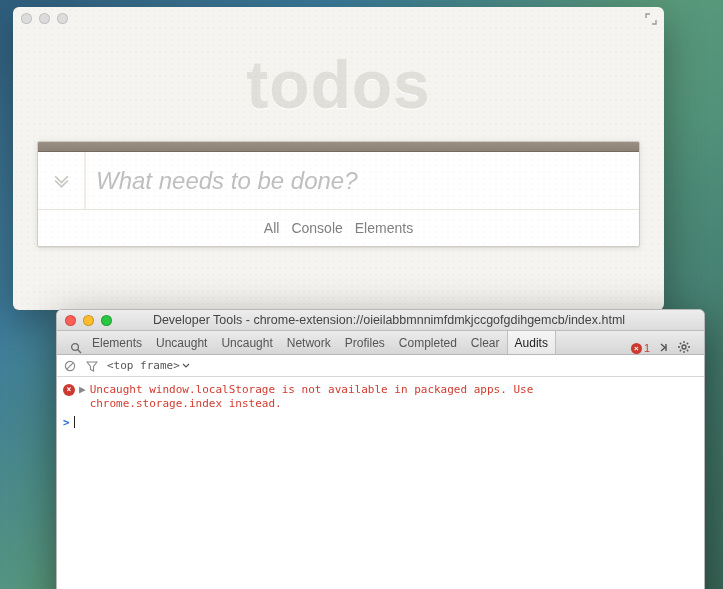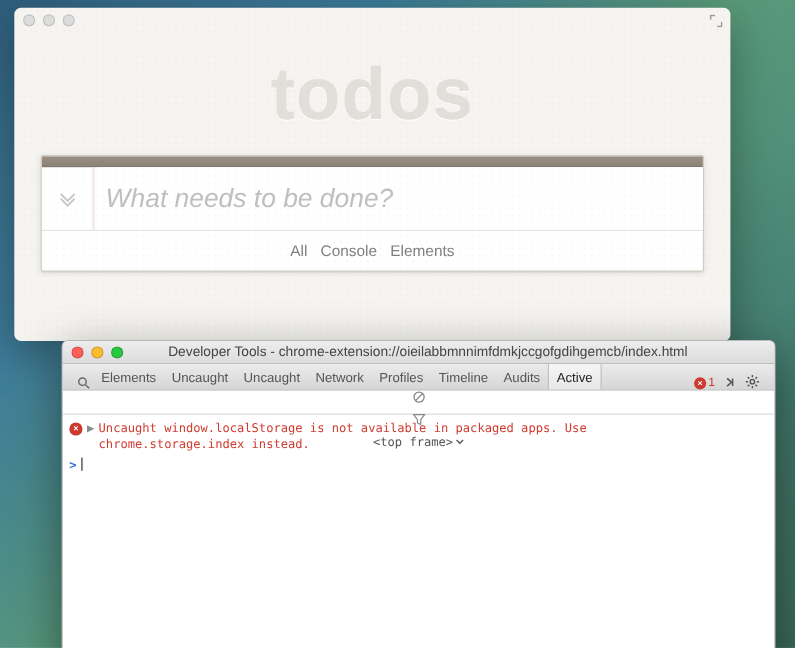--- a/index.html
+++ b/index.html
@@ -67,21 +67,21 @@
   .dt-tabs { height:24px; background:linear-gradient(#ebebeb,#d6d6d6); border-bottom:1px solid #b7b7b7;
     display:flex; align-items:flex-end; font-size:12px; color:#555; padding:0 10px; gap:0; }
   .dt-search-ic { width:18px; display:flex; justify-content:center; color:#6a6a6a; }
   .dt-tab { padding:0 7px; height:100%; display:flex; align-items:center; cursor:pointer; }
   .dt-tab.active { background:linear-gradient(#f6f6f6,#e7e7e7); border-left:1px solid #bfbfbf; border-right:1px solid #bfbfbf; color:#222; }
   .dt-spacer { flex:1; }
   .dt-errbadge { display:flex; align-items:center; gap:2px; color:#cc3a2f; font-size:11px; padding:0 4px; }
   .dt-errbadge .circ{width:11px;height:11px;border-radius:50%;background:#cc3a2f;color:#fff;font-size:8px;line-height:11px;text-align:center;font-weight:bold;}
   .dt-ic { width:20px; display:flex; justify-content:center; color:#555; cursor:pointer; }
   .dt-toolbar { height:22px; border-bottom:1px solid #d8d8d8; display:flex; align-items:center;
-    font-size:11px; color:#555; padding:0 6px; gap:8px;flex-direction:column; }
+    font-size:11px; color:#555; padding:0 6px; gap:8px; }
   .dt-toolbar .ic { width:14px; display:flex; justify-content:center; color:#777; }
   .dt-frame { display:flex; align-items:center; gap:2px; font-family:Menlo, monospace; font-size:11px; cursor:pointer;}
   .dt-console { font-family: Menlo, Consolas, monospace; font-size:11px; padding:4px 6px; }
   .dt-row { display:flex; align-items:flex-start; gap:4px; padding:2px 0; }
   .dt-row-err .ico { width:12px;height:12px;border-radius:50%;background:#cc3a2f;color:#fff;font-size:8px;line-height:12px;text-align:center;font-weight:bold;flex:0 0 12px;margin-top:1px;}
   .dt-row-err .arrow { color:#888; margin-top:0; }
   .dt-row-err .msg { color:#d23b30; white-space:pre-wrap; line-height:1.3; }
   .dt-prompt { color:#2a6fd6; font-weight:bold; }
   .dt-cursor { display:inline-block; width:1px; height:12px; background:#222; vertical-align:middle; }
 </style>
@@ -140,23 +140,23 @@
       <svg width="12" height="12" viewBox="0 0 12 12">
           <circle cx="5" cy="5" r="3.4" stroke="#6a6a6a" stroke-width="1.3" fill="none"></circle>
           <line x1="7.8" y1="7.8" x2="11" y2="11" stroke="#6a6a6a" stroke-width="1.3"></line>
         </svg>
     </div>
     <div class="dt-tab">Elements</div>
     <div class="dt-tab">Uncaught</div>
     <div class="dt-tab">Uncaught</div>
     <div class="dt-tab">Network</div>
     <div class="dt-tab">Profiles</div>
-    <div class="dt-tab">Timeline</div>
-    <div class="dt-tab">Audits</div>
-    <div class="dt-tab active">Active</div>
+    <div class="dt-tab">Completed</div>
+    <div class="dt-tab">Clear</div>
+    <div class="dt-tab active">Audits</div>
     <div class="dt-spacer"></div>
     <div class="dt-errbadge">
       <span class="circ">×</span>
       <span>1</span>
     </div>
     <div class="dt-ic">
       <svg width="13" height="13" viewBox="0 0 13 13">
           <path d="M3 3 L7 6.5 L3 10 M8 3 L8 10" stroke="#555" stroke-width="1.4" fill="none"></path>
         </svg>
     </div>

